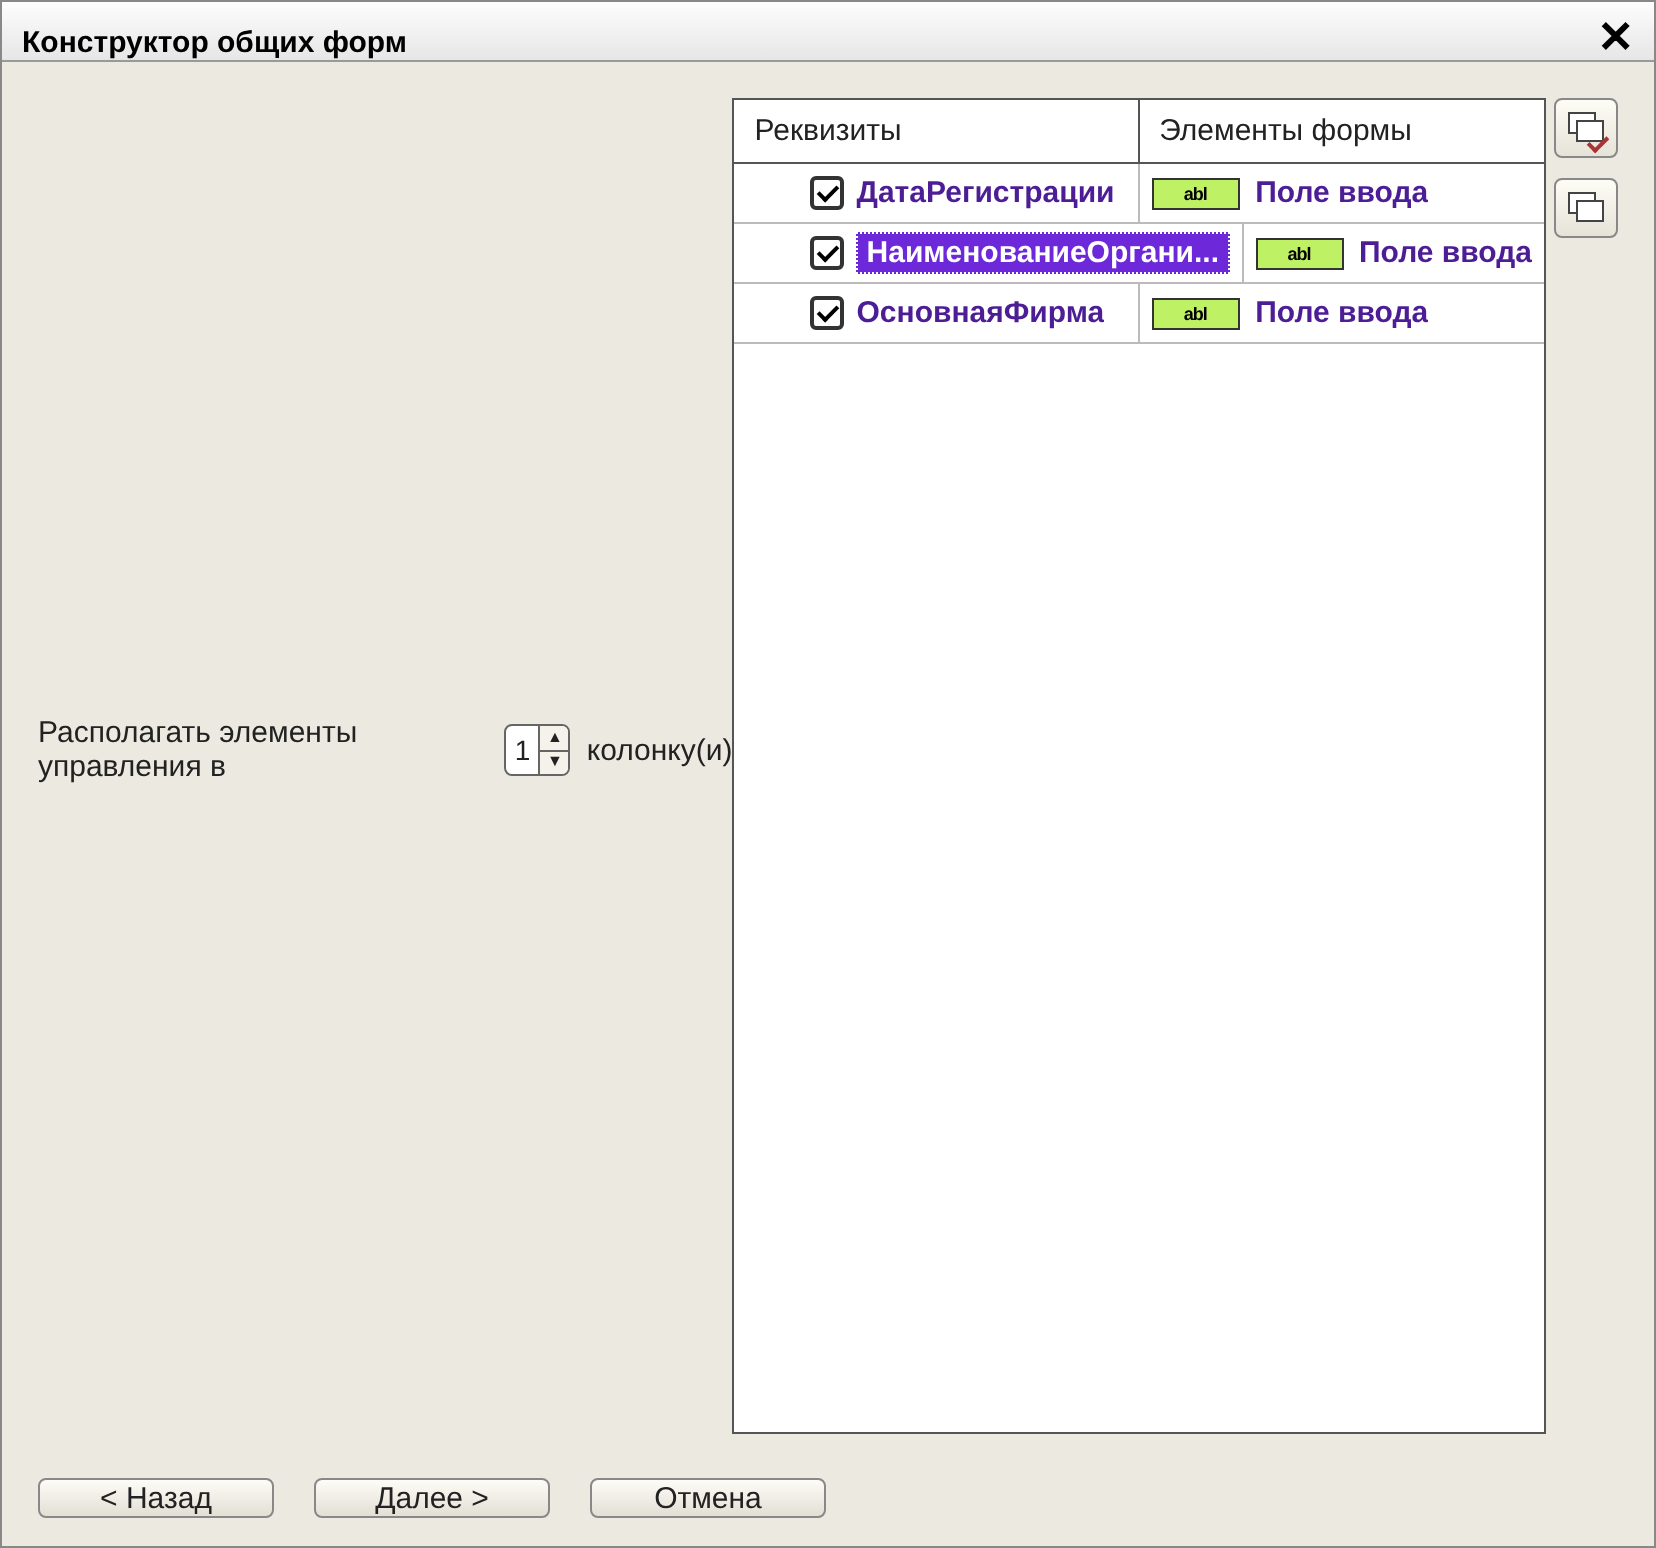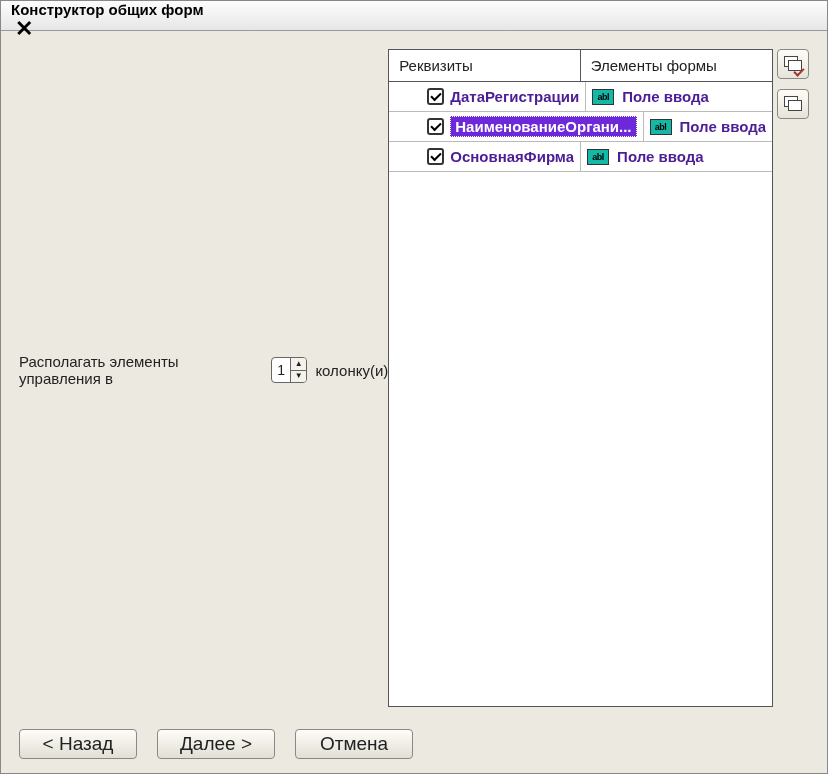--- a/index.html
+++ b/index.html
@@ -21,24 +21,23 @@
       background: #ece9e0;
       border: 1px solid #888;
       display: flex;
       flex-direction: column;
     }
     .titlebar {
       height: 30px;
       background: linear-gradient(to bottom, #fdfdfd, #e6e6e6);
       border-bottom: 1px solid #999;
       display: flex;
-      align-items: flex-start;
+      align-items: flex-end;
       justify-content: space-between;
       padding: 0 6px 0 10px;
-      flex-direction: column;
     }
     .titlebar-title {
       font-weight: bold;
       font-size: 15px;
       color: #000;
     }
     .close-btn {
       font-size: 22px;
       font-weight: bold;
       color: #000;
@@ -175,29 +174,29 @@
       overflow: hidden;
       text-overflow: ellipsis;
     }
     .row-selected .cell-label-left {
       background: #6d28d9;
       color: #fff;
       padding: 1px 4px;
       border: 1px dotted #fff;
     }
     .abl-icon {
-      width: 22px;
+      width: 44px;
       height: 16px;
       border: 1px solid #333;
       display: flex;
       align-items: center;
       justify-content: center;
       font-size: 9px;
       font-weight: bold;
-      background: #14b8a6;
+      background: #bef264;
       letter-spacing: -0.5px;
       flex: 0 0 auto;
     }
     .side-icons {
       width: 32px;
       display: flex;
       flex-direction: column;
       gap: 10px;
     }
     .side-icon {
@@ -231,25 +230,25 @@
       border-bottom: 2px solid #a33;
       transform: rotate(-45deg);
     }
     .buttonbar {
       padding: 12px 18px 14px 18px;
       display: flex;
       gap: 20px;
     }
     .btn {
       min-width: 118px;
-      height: 30px;
+      height: 20px;
       border: 1px solid #888;
       border-radius: 4px;
       background: linear-gradient(to bottom, #fdfcf7, #e2dfd4);
-      font-size: 19px;
+      font-size: 15px;
       color: #222;
       cursor: pointer;
       padding: 0 14px;
       display: inline-flex;
       align-items: center;
       justify-content: center;
     }
     .btn-default {
       border: 2px solid #555;
     }

